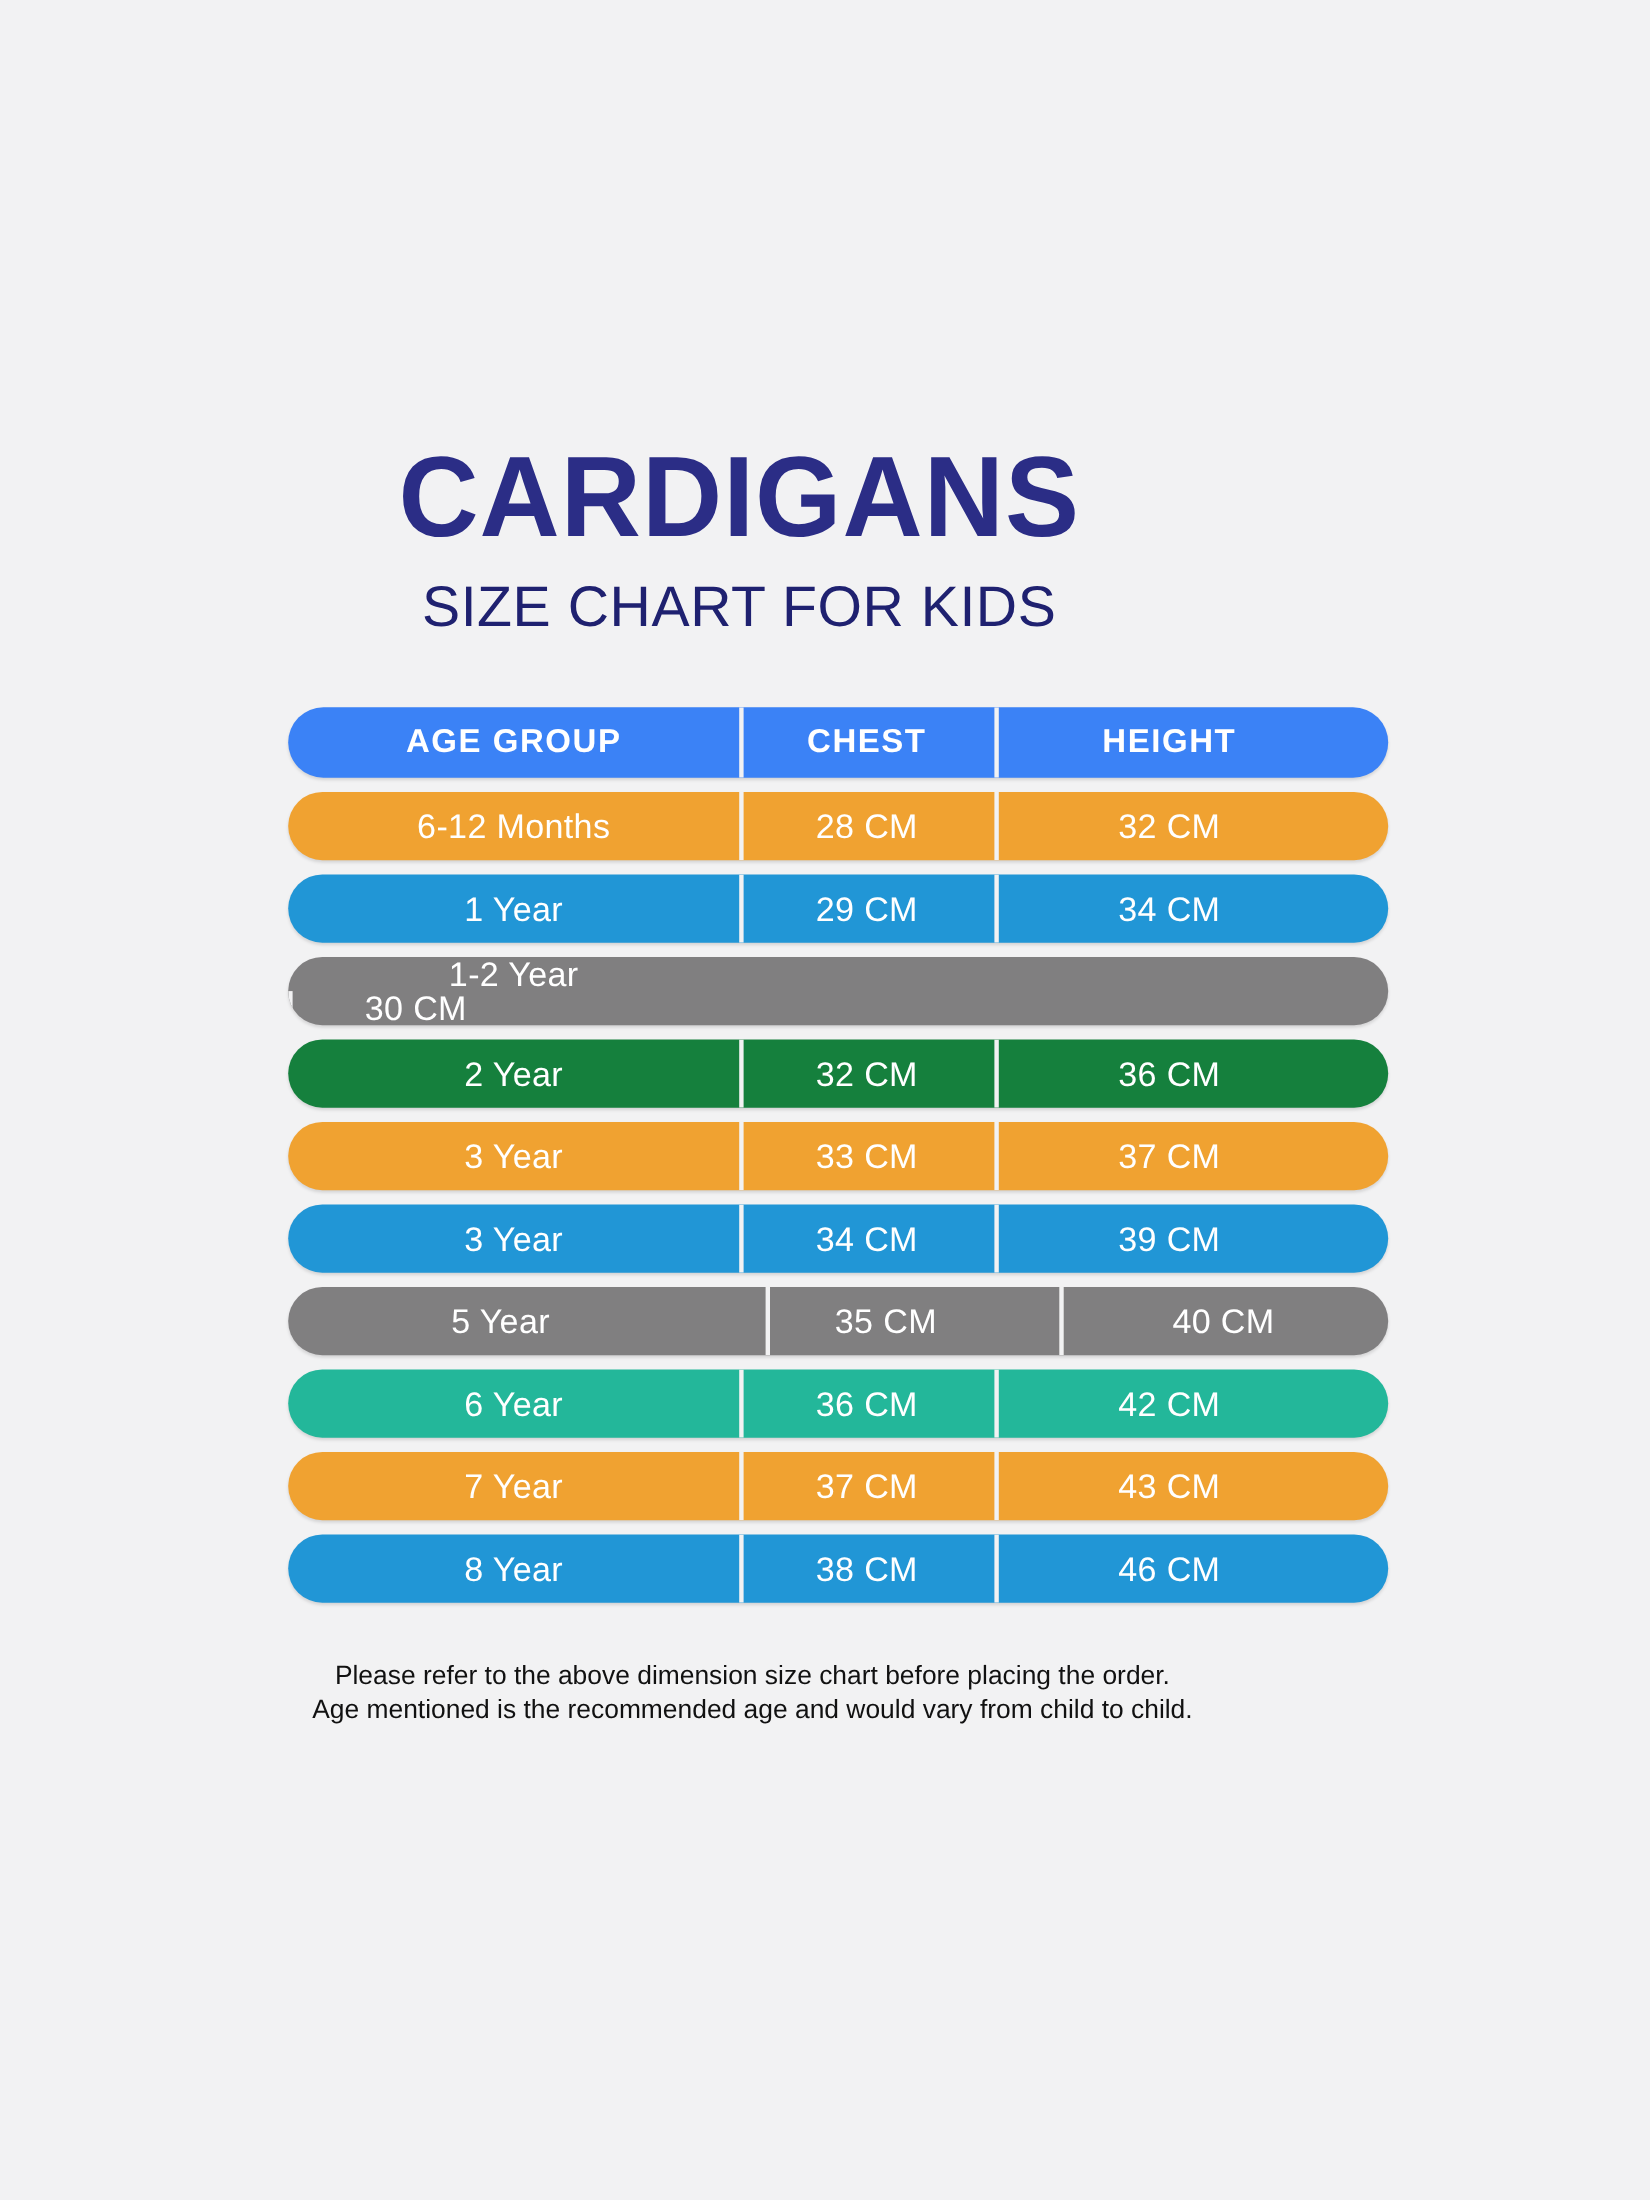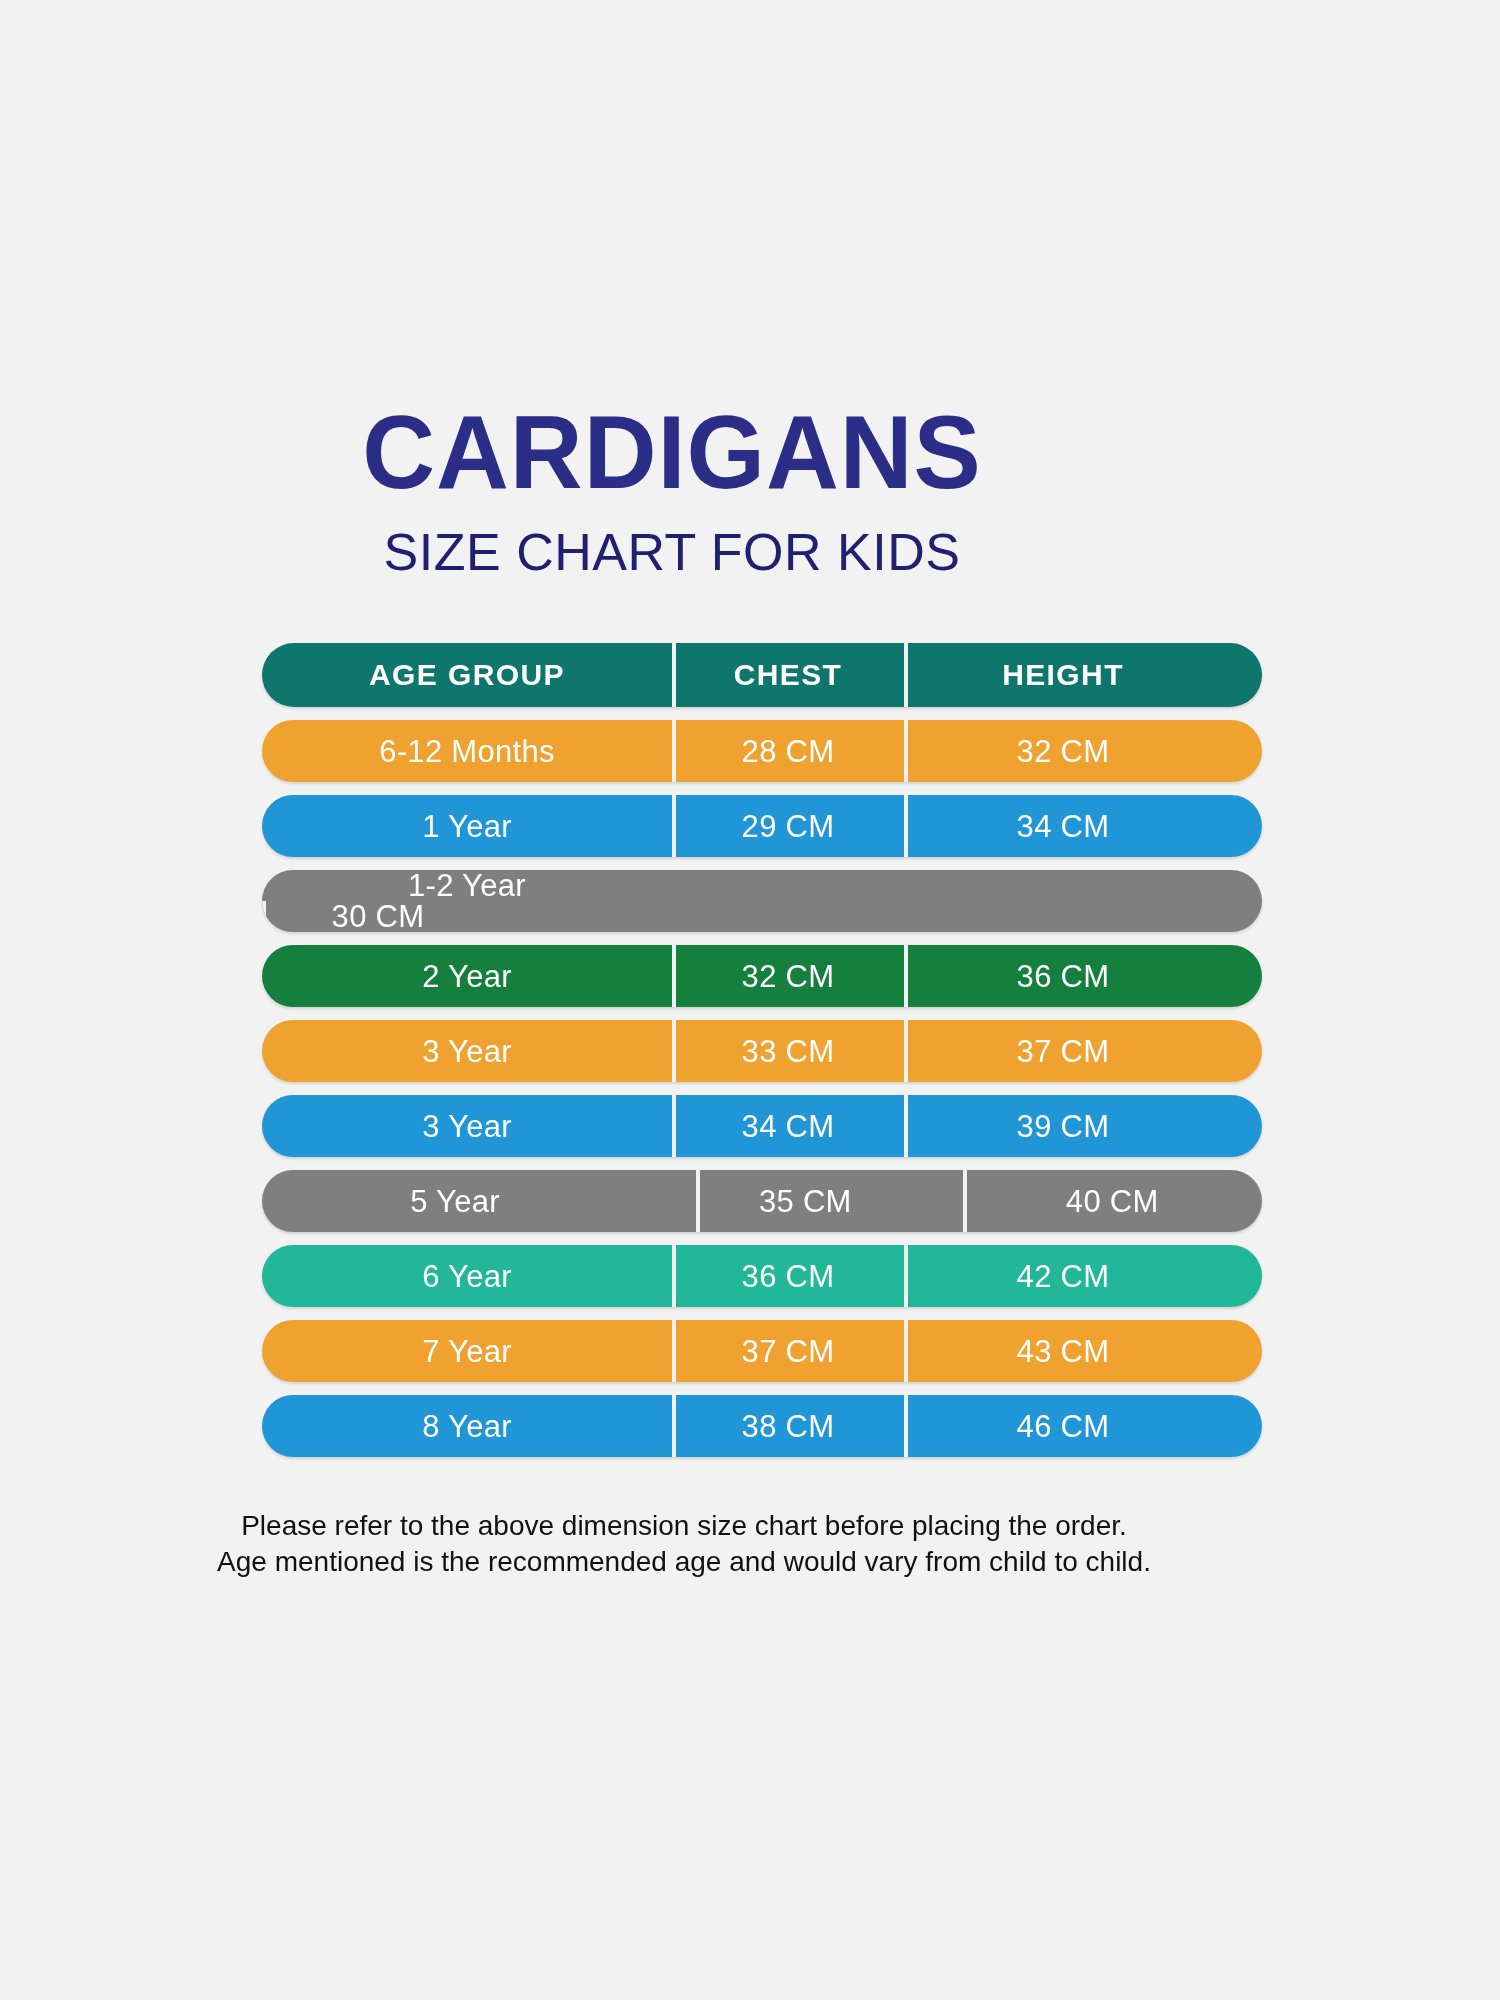--- a/index.html
+++ b/index.html
@@ -112,38 +112,38 @@
   }
 
   
   .note {
     position: absolute;
     left: 0;
     top: 1508px;
     width: 1368px;
     text-align: center;
     font-family: "Liberation Sans", sans-serif;
-    font-size: 28px;
+    font-size: 24px;
     color: #111111;
     line-height: 1.30;
   }
   .note div { white-space: nowrap; }
 </style>
 </head>
 <body>
 
 <div id="page">
 
   <div class="head-block">
     <h1 class="main-title">CARDIGANS</h1>
     <div class="sub-title">SIZE CHART FOR KIDS</div>
   </div>
 
   <div class="table-wrap" id="table-wrap">
-      <div class="row header" style="background: #0f766e;">
+      <div class="row header" style="background: #3b82f6;">
         <div class="cell age">
           <span>AGE GROUP</span>
         </div>
         <div class="cell chest">
           <span>CHEST</span>
         </div>
         <div class="cell height">
           <span>HEIGHT</span>
         </div>
       </div>

